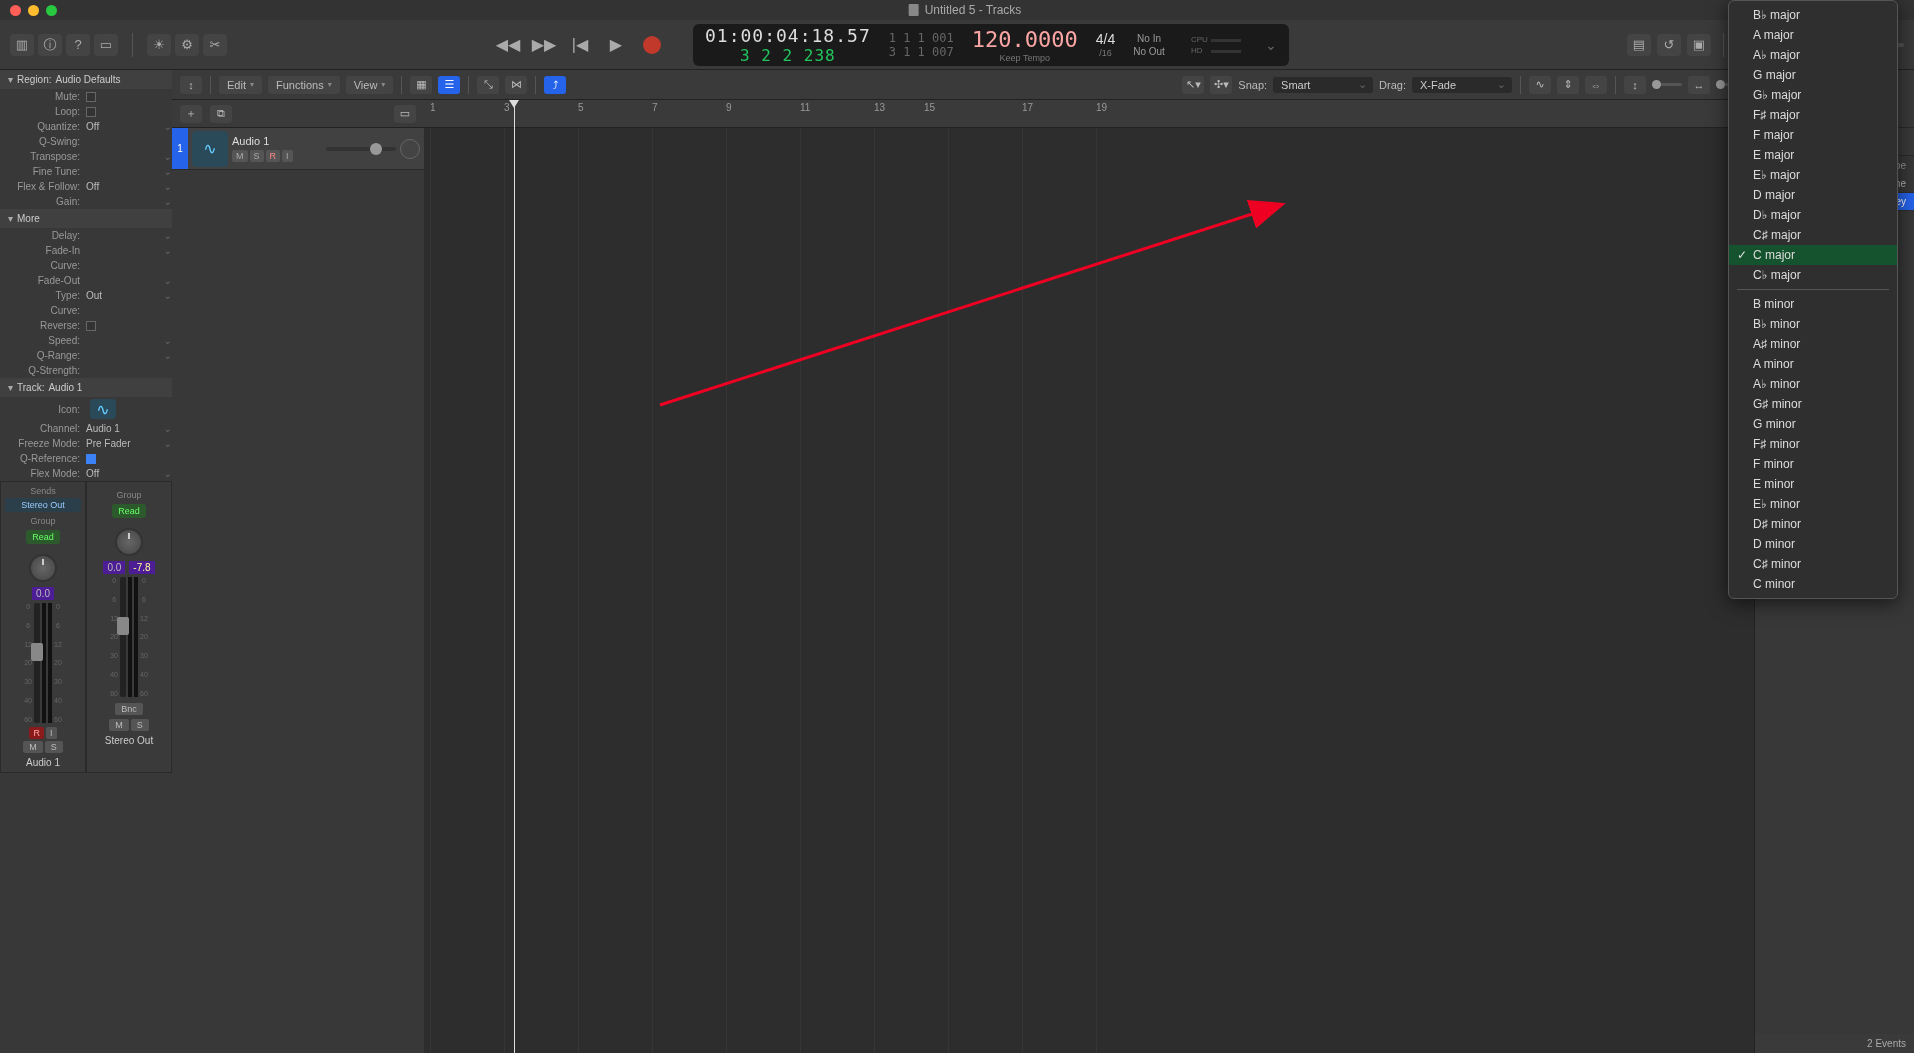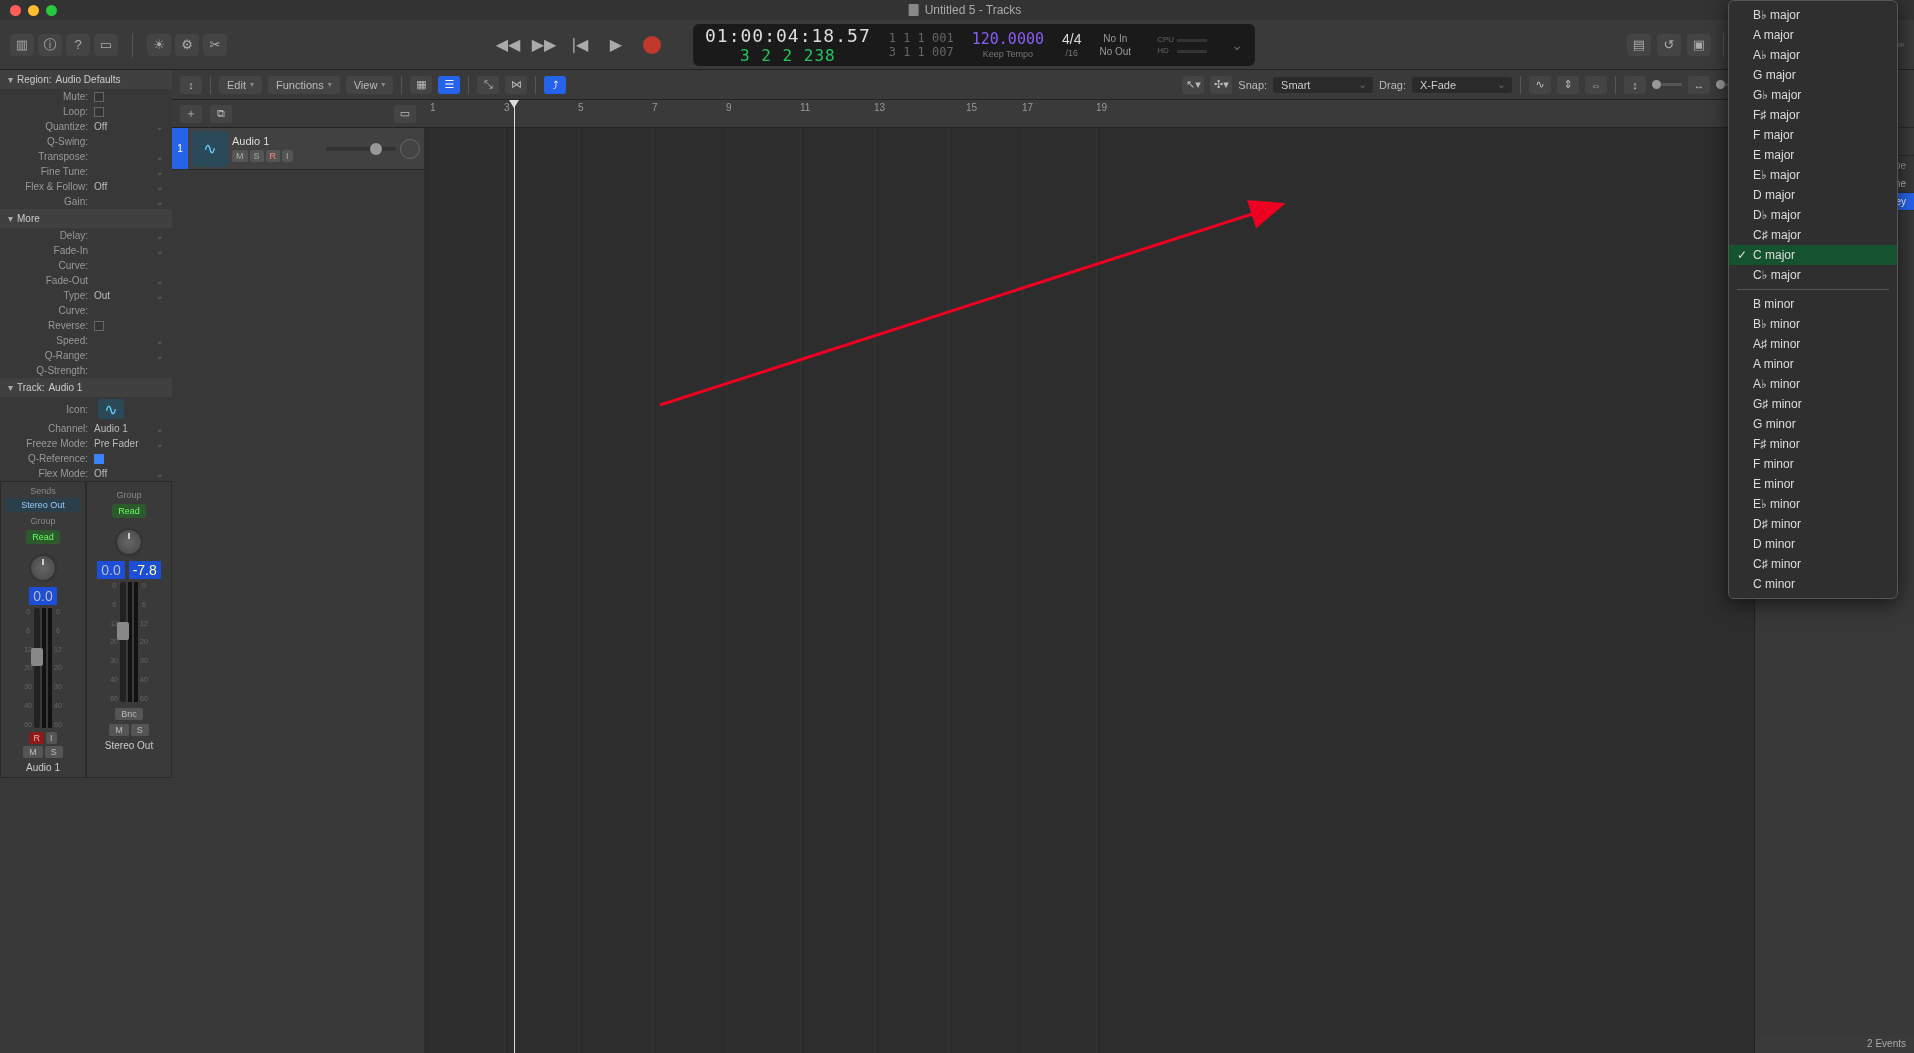--- a/index.html
+++ b/index.html
@@ -23,57 +23,57 @@
 .transport { display: flex; gap: 10px; margin-left: 260px; }
 .transport .tb-btn { width: 26px; height: 24px; background: transparent; font-size: 16px; }
 .record { background: #c0392b !important; border-radius: 50%; width: 18px; height: 18px; }
 
 
 .lcd { background: #1a1a1a; border-radius: 6px; padding: 4px 12px; display: flex; gap: 18px; align-items: center; margin-left: 20px; height: 42px; }
 .lcd-col { text-align: center; }
 .lcd-big { color: #ddd; font-size: 18px; font-family: monospace; letter-spacing: 1px; }
 .lcd-small { color: #666; font-size: 12px; font-family: monospace; }
 .lcd-lbl { color: #777; font-size: 9px; margin-top: 1px; }
-.lcd-tempo { font-size: 15px; color: #8b5cf6; font-family: monospace; }
+.lcd-tempo { font-size: 22px; color: #fca5a5; font-family: monospace; }
 .lcd-timesig { font-size: 14px; color: #ddd; text-align: center; }
 .lcd-io { font-size: 10px; color: #999; line-height: 13px; }
 .lcd-meters { display: flex; flex-direction: column; gap: 2px; margin-left: 8px; font-size: 8px; color: #666; }
 .lcd-meters div span { display: inline-block; width: 20px; }
 .lcd-meters .bar { display: inline-block; width: 30px; height: 3px; background: #333; }
 
 .tb-right { margin-left: auto; display: flex; gap: 6px; align-items: center; }
 .badge1234 { background: #8b5cf6; color: white; font-size: 10px; padding: 2px 4px; border-radius: 3px; font-weight: bold; }
 .metro { color: #d97706; font-size: 16px; }
 .zoom-slider { width: 90px; height: 4px; background: #555; border-radius: 2px; position: relative; margin-left: 20px; }
 .zoom-slider::after { content: ''; position: absolute; right: 10px; top: -4px; width: 12px; height: 12px; background: #ccc; border-radius: 50%; }
 
 
 .main { display: flex; height: calc(100% - 70px); }
 
 
 .inspector { width: 172px; background: #383838; overflow-y: auto; font-size: 10px; }
 .insp-header { background: #404040; padding: 4px 8px; display: flex; align-items: center; gap: 4px; color: #ccc; }
 .insp-header .disclosure { color: #aaa; }
-.insp-row { display: flex; padding: 2px 8px; align-items: center; }
+.insp-row { display: flex; padding: 2px 0; align-items: center; }
 .insp-row .lbl { flex: 0 0 86px; text-align: right; color: #999; padding-right: 6px; }
 .insp-row .val { flex: 1; color: #bbb; }
 .insp-row .chev { color: #666; margin-left: auto; }
 .insp-check { width: 10px; height: 10px; border: 1px solid #666; background: #333; }
 .insp-check.on { background: #3b82f6; border-color: #3b82f6; }
 
 
 .mixer-strips { display: flex; }
 .strip { flex: 1; background: #3a3a3a; border: 1px solid #2a2a2a; padding: 4px 2px; text-align: center; }
 .strip .sends { font-size: 9px; color: #888; margin-bottom: 2px; }
 .strip .out-btn { background: #2a3f4a; color: #9cf; font-size: 9px; padding: 2px; margin: 2px; border-radius: 2px; }
 .strip .grp-lbl { color: #888; font-size: 9px; margin-top: 4px; }
 .strip .read-btn { background: #2d5a2d; color: #6f6; font-size: 9px; padding: 2px 6px; margin: 4px auto; border-radius: 3px; display: inline-block; }
 .strip .knob { width: 28px; height: 28px; border-radius: 50%; background: radial-gradient(#666, #444); margin: 6px auto; border: 2px solid #333; position: relative; }
 .strip .knob::after { content: ''; position: absolute; top: 3px; left: 50%; width: 2px; height: 6px; background: #ccc; transform: translateX(-50%); }
-.strip .db-val { font-size: 14px; color: #bbb; background: #1d4ed8; padding: 1px 4px; margin: 2px; }
+.strip .db-val { font-size: 10px; color: #bbb; background: #4c1d95; padding: 1px 4px; margin: 2px; }
 .strip .db-val.neg { color: #ff9; }
 .strip .fader-area { height: 120px; display: flex; justify-content: center; gap: 2px; margin: 4px 0; }
 .strip .scale { font-size: 7px; color: #666; display: flex; flex-direction: column; justify-content: space-between; }
 .strip .fader { width: 6px; background: #222; position: relative; border-radius: 2px; }
 .strip .fader-cap { position: absolute; top: 40px; left: -3px; width: 12px; height: 18px; background: #888; border-radius: 2px; }
 .strip .meter { width: 4px; background: #111; }
 .strip .ri-btns { display: flex; justify-content: center; gap: 2px; margin: 2px 0; }
 .strip .ri-btns div { font-size: 9px; padding: 1px 4px; background: #555; border-radius: 2px; }
 .strip .ri-btns .r { background: #8b1a1a; color: #faa; }
 .strip .ms-btns { display: flex; justify-content: center; gap: 2px; margin: 2px 0; }
@@ -489,21 +489,21 @@
 
       <div class="arrange">
         <div class="ruler" id="ruler">
             <div class="ruler-num" style="left: 6px;">1</div>
             <div class="ruler-num" style="left: 80px;">3</div>
             <div class="ruler-num" style="left: 154px;">5</div>
             <div class="ruler-num" style="left: 228px;">7</div>
             <div class="ruler-num" style="left: 302px;">9</div>
             <div class="ruler-num" style="left: 376px;">11</div>
             <div class="ruler-num" style="left: 450px;">13</div>
-            <div class="ruler-num" style="left: 542px;">15</div>
+            <div class="ruler-num" style="left: 500px;">15</div>
             <div class="ruler-num" style="left: 598px;">17</div>
             <div class="ruler-num" style="left: 672px;">19</div>
           </div>
         <div class="grid" id="grid">
             <div class="grid-line" style="left: 6px;"></div>
             <div class="grid-line" style="left: 80px;"></div>
             <div class="grid-line" style="left: 154px;"></div>
             <div class="grid-line" style="left: 228px;"></div>
             <div class="grid-line" style="left: 302px;"></div>
             <div class="grid-line" style="left: 376px;"></div>

